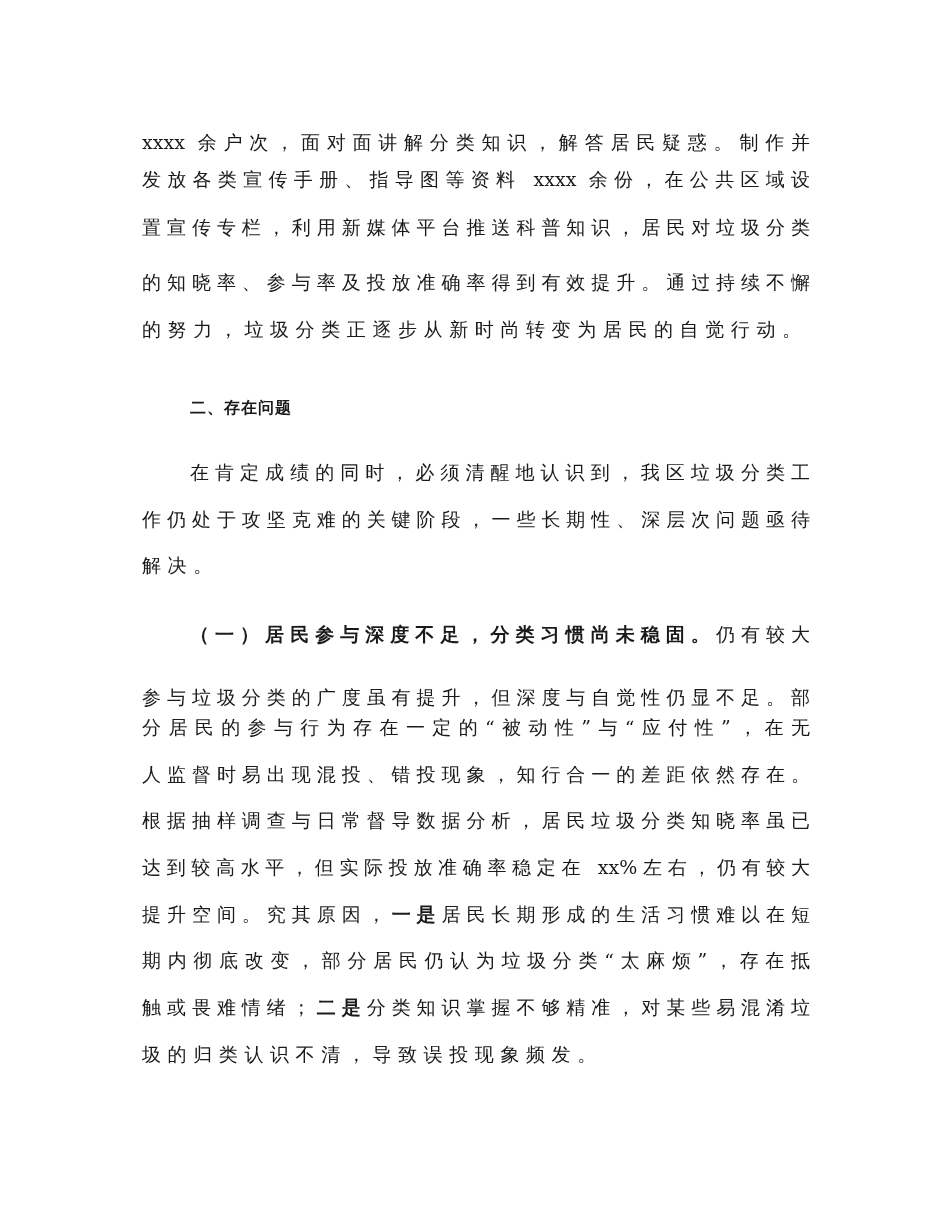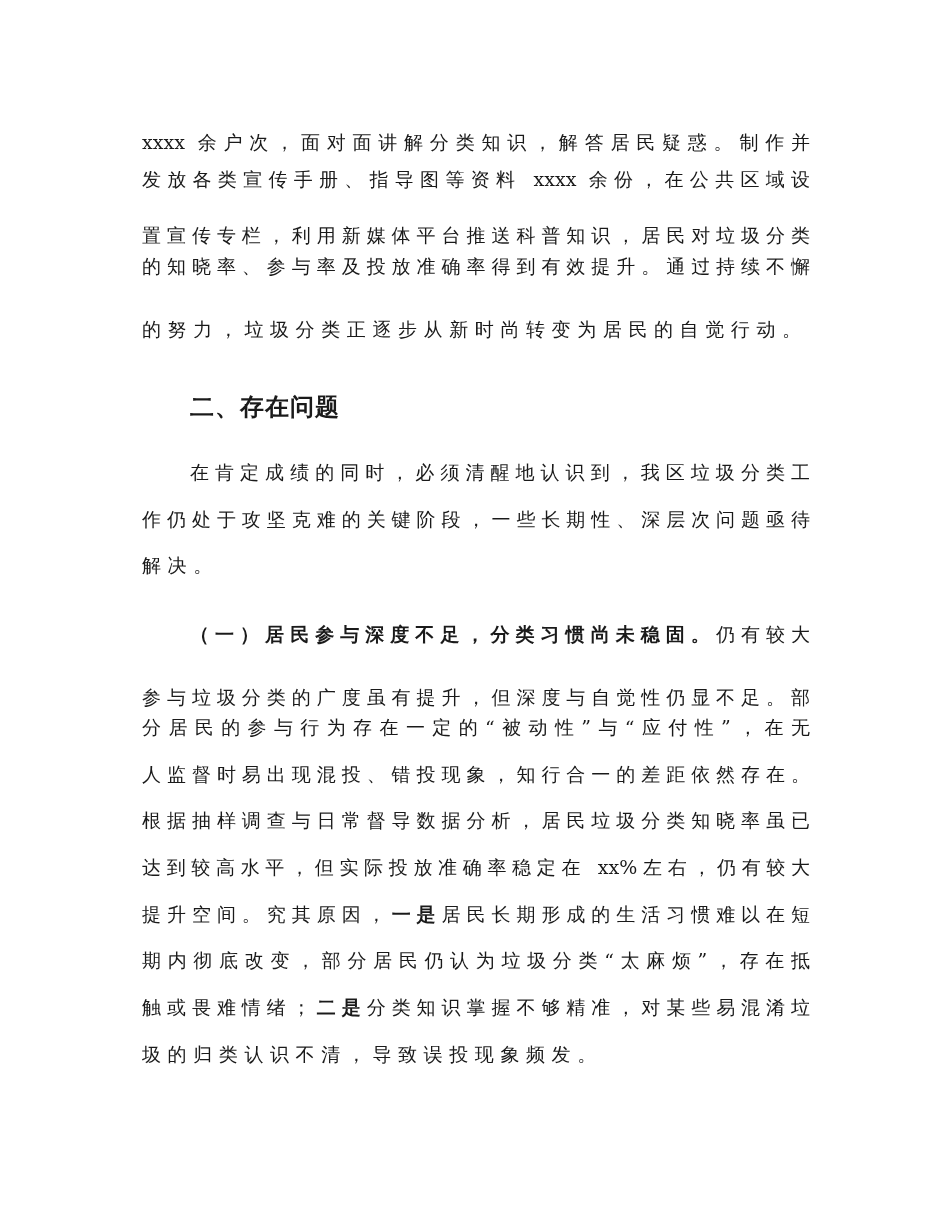--- a/index.html
+++ b/index.html
@@ -5,32 +5,32 @@
   html, body { margin:0; padding:0; background:#ffffff; }
   body { width:950px; height:1230px; position:relative; overflow:hidden;
          font-family:"DejaVu Serif", "Liberation Serif", serif; color:#1a1a1a; }
   .page { position:absolute; left:142px; top:0; width:668px; }
   .line { position:absolute; left:0; width:668px; height:47px; line-height:47px;
           font-size:19px; white-space:nowrap; text-align:justify; text-align-last:justify;
           letter-spacing:0; }
   .line.last { text-align-last:left; letter-spacing:6.6px; }
   .indent { padding-left:48px; box-sizing:border-box; }
   .h2 { font-family:"DejaVu Sans", "Liberation Sans", sans-serif; font-weight:bold;
-        font-size:24px; text-align-last:left; letter-spacing:1px; }
+        font-size:16px; text-align-last:left; letter-spacing:1px; }
   .b { font-family:Liberation Sans, sans-serif; font-weight:bold;margin-top:44px; }
 </style>
 </head>
 <body>
 
 <div class="page">
 
   <div class="line" style="top:119px">xxxx 余户次，面对面讲解分类知识，解答居民疑惑。制作并</div>
   <div class="line" style="top:156px">发放各类宣传手册、指导图等资料 xxxx 余份，在公共区域设</div>
-  <div class="line" style="top:212px">置宣传专栏，利用新媒体平台推送科普知识，居民对垃圾分类</div>
-  <div class="line" style="top:243px">的知晓率、参与率及投放准确率得到有效提升。通过持续不懈</div>
+  <div class="line" style="top:204px">置宣传专栏，利用新媒体平台推送科普知识，居民对垃圾分类</div>
+  <div class="line" style="top:259px">的知晓率、参与率及投放准确率得到有效提升。通过持续不懈</div>
   <div class="line last" style="top:306px">的努力，垃圾分类正逐步从新时尚转变为居民的自觉行动。</div>
 
   <div class="line h2 indent" style="top:384px">二、存在问题</div>
 
   <div class="line indent" style="top:449px">在肯定成绩的同时，必须清醒地认识到，我区垃圾分类工</div>
   <div class="line" style="top:496px">作仍处于攻坚克难的关键阶段，一些长期性、深层次问题亟待</div>
   <div class="line last" style="top:542px">解决。</div>
 
   <div class="line indent" style="top:611px">
     <span class="b">（一）居民参与深度不足，分类习惯尚未稳固。</span><span>仍有较大</span>

